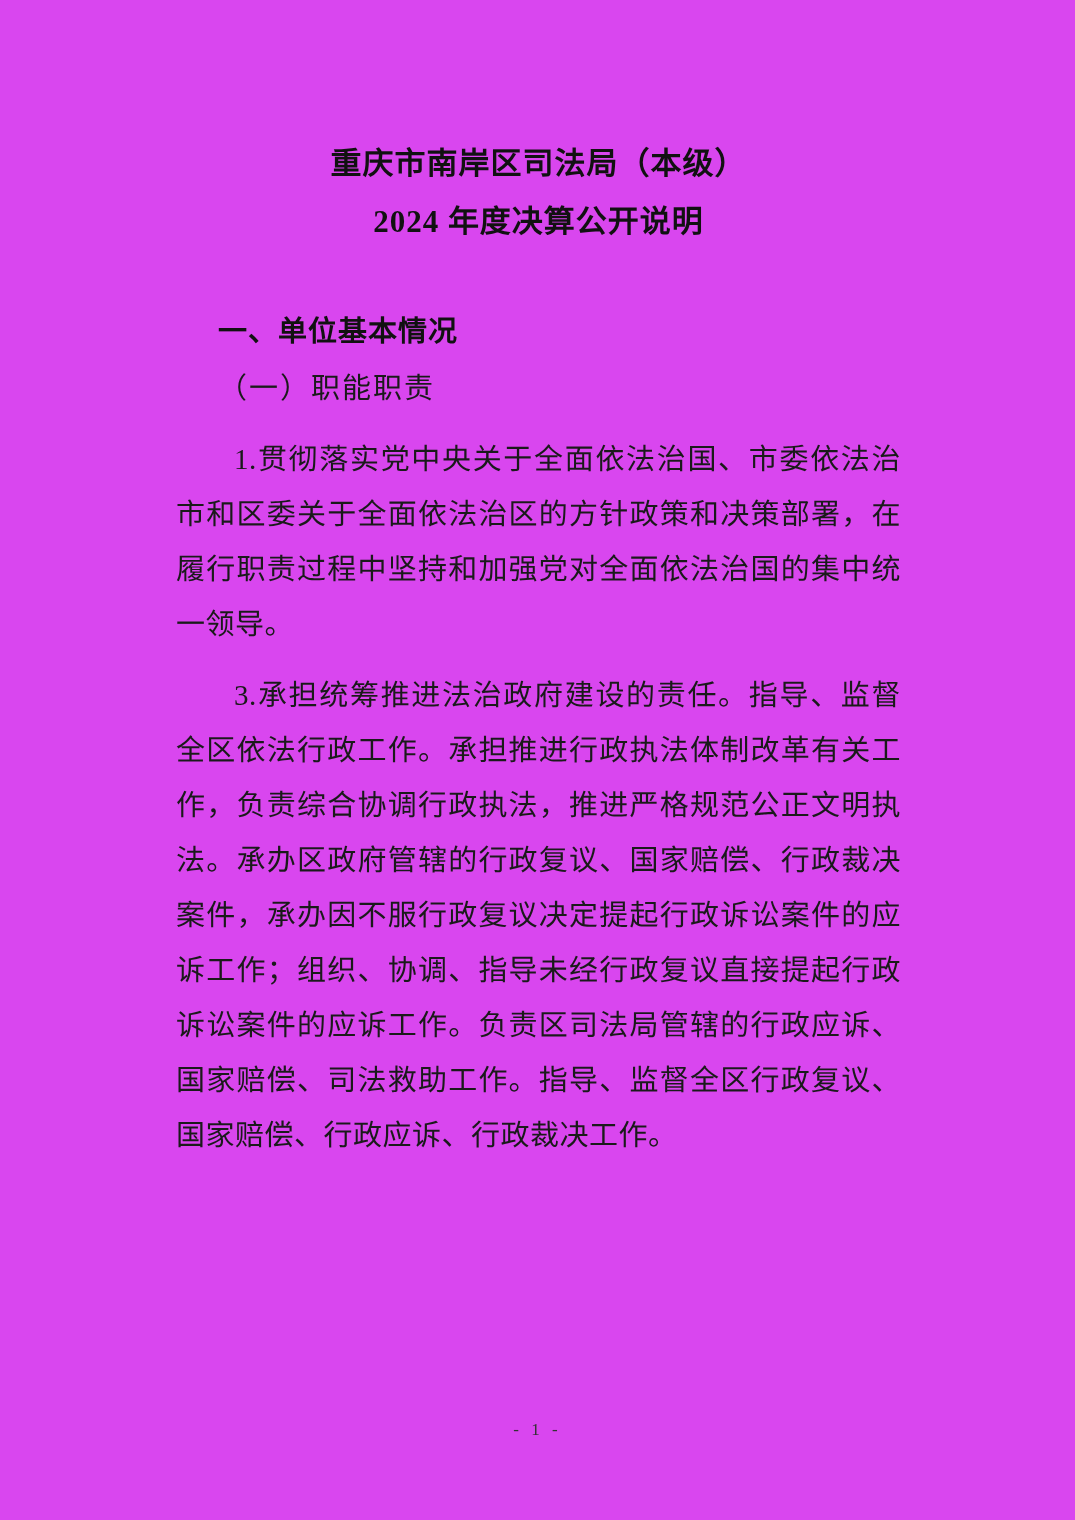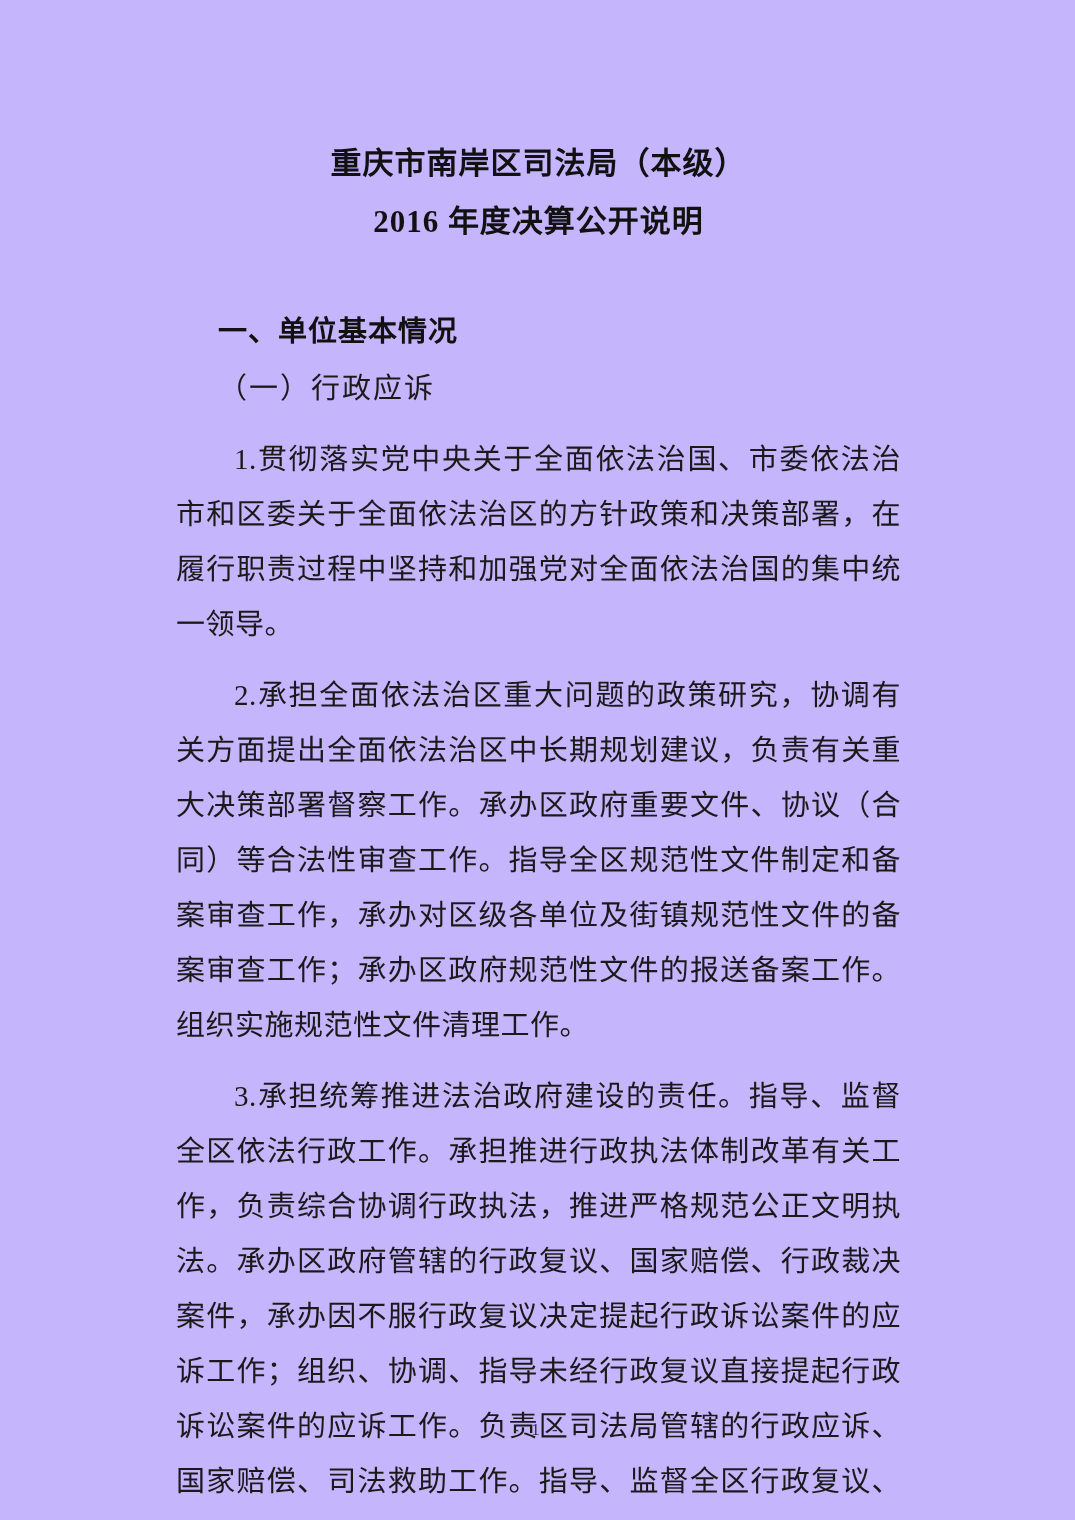--- a/index.html
+++ b/index.html
@@ -4,21 +4,21 @@
 <style>
   html, body {
     margin: 0;
     padding: 0;
     background: #ffffff;
   }
   .page {
     position: relative;
     width: 1075px;
     height: 1520px;
-    background: #c4b5fd;
+    background: #d946ef;
     box-sizing: border-box;
     padding: 135px 158px 0 160px;
     overflow: hidden;
     color: #161616;
   }
   .doc-title {
     margin: 0;
     text-align: center;
     font-family: "Liberation Serif", "DejaVu Serif", serif;
     font-weight: bold;
@@ -73,29 +73,28 @@
     color: #333333;
   }
 </style>
 </head>
 <body>
 
 <div class="page">
 
   <h1 class="doc-title">重庆市南岸区司法局（本级）</h1>
 
-  <h1 class="doc-title">2016 年度决算公开说明</h1>
+  <h1 class="doc-title">2024 年度决算公开说明</h1>
 
   <div class="title-spacer"></div>
 
   <h2 class="heading-1">一、单位基本情况</h2>
 
-  <h3 class="heading-2">（一）行政应诉</h3>
+  <h3 class="heading-2">（一）职能职责</h3>
 
   <p class="body-para">1.贯彻落实党中央关于全面依法治国、市委依法治市和区委关于全面依法治区的方针政策和决策部署，在履行职责过程中坚持和加强党对全面依法治国的集中统一领导。</p>
 
-  <p class="body-para">2.承担全面依法治区重大问题的政策研究，协调有关方面提出全面依法治区中长期规划建议，负责有关重大决策部署督察工作。承办区政府重要文件、协议（合同）等合法性审查工作。指导全区规范性文件制定和备案审查工作，承办对区级各单位及街镇规范性文件的备案审查工作；承办区政府规范性文件的报送备案工作。组织实施规范性文件清理工作。</p>
 
   <p class="body-para">3.承担统筹推进法治政府建设的责任。指导、监督全区依法行政工作。承担推进行政执法体制改革有关工作，负责综合协调行政执法，推进严格规范公正文明执法。承办区政府管辖的行政复议、国家赔偿、行政裁决案件，承办因不服行政复议决定提起行政诉讼案件的应诉工作；组织、协调、指导未经行政复议直接提起行政诉讼案件的应诉工作。负责区司法局管辖的行政应诉、国家赔偿、司法救助工作。指导、监督全区行政复议、国家赔偿、行政应诉、行政裁决工作。</p>
 
   <div class="page-footer">- 1 -</div>
 
 </div>
 
 </body></html>

